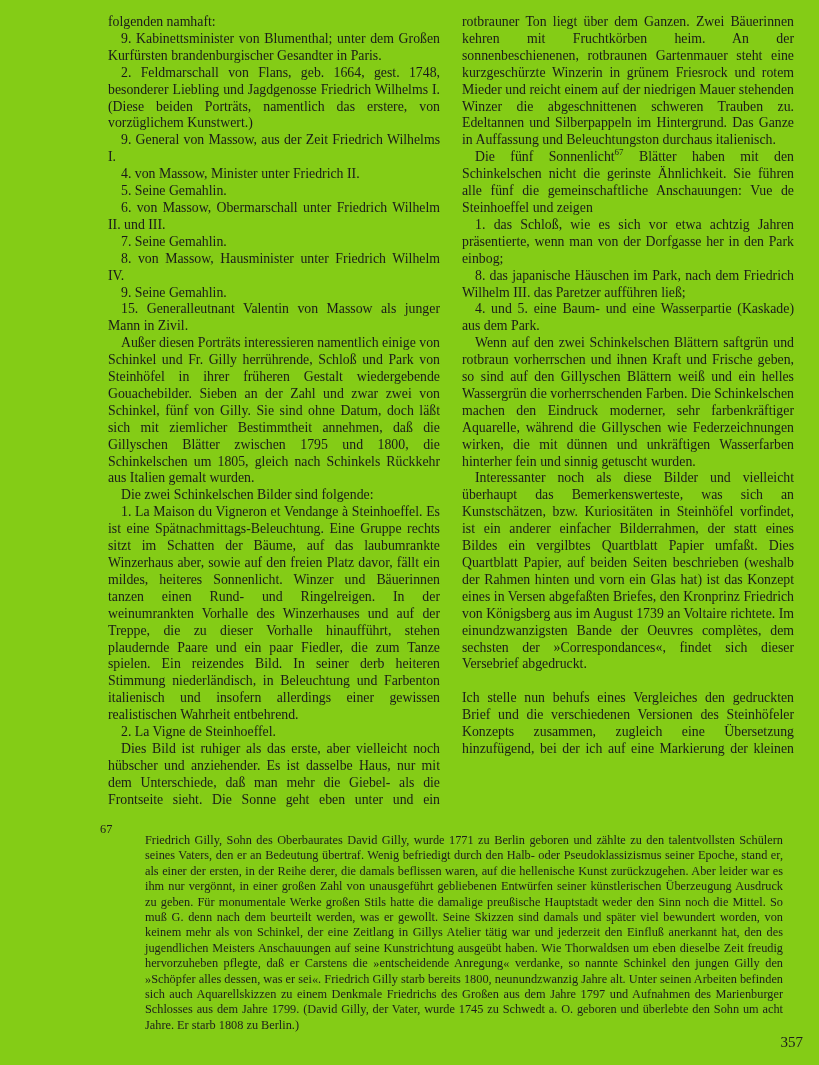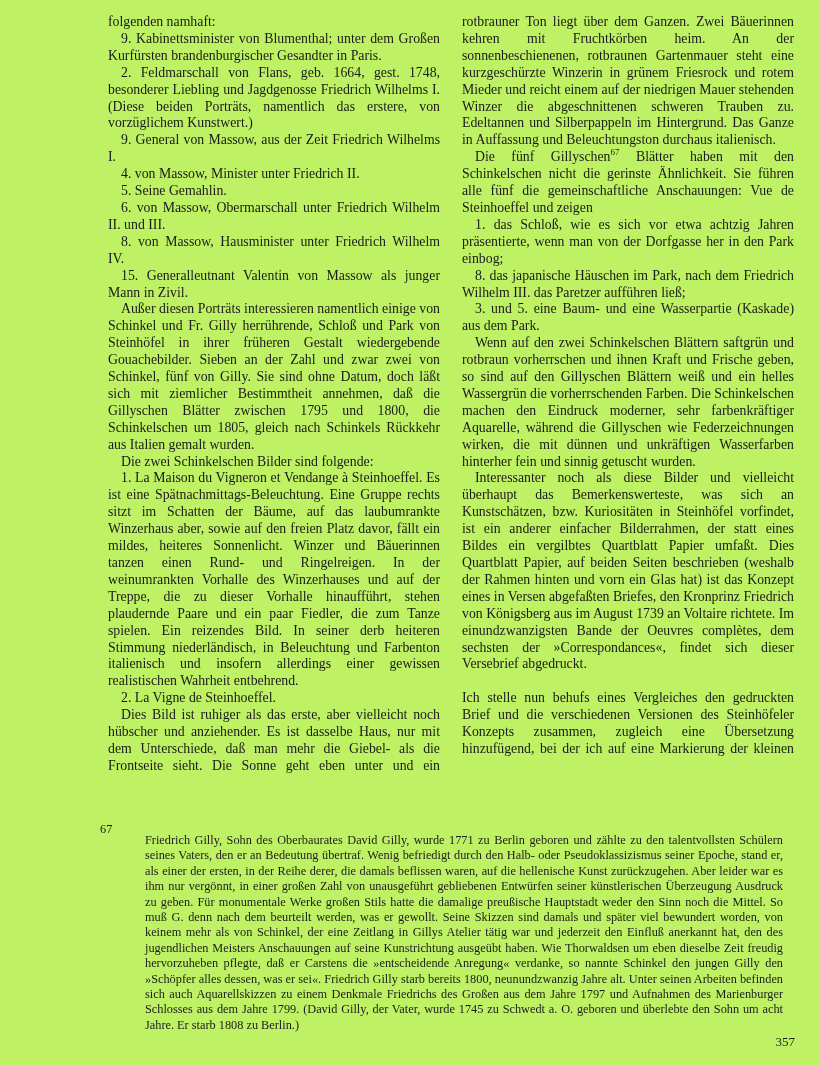--- a/index.html
+++ b/index.html
@@ -4,21 +4,21 @@
 <style>
   html, body {
     margin: 0;
     padding: 0;
     background: #ffffff;
   }
   .page {
     position: relative;
     width: 819px;
     height: 1065px;
-    background: #bef264;
+    background: #84cc16;
     color: #1a1a1a;
     font-family: "Liberation Serif", "DejaVu Serif", serif;
     overflow: hidden;
   }
   .columns {
     position: absolute;
     left: 108px;
     top: 14px;
     width: 687px;
     display: flex;
@@ -58,56 +58,58 @@
     flex: none;
     width: 34px;
   }
   .fn-text {
     margin: 11px;
     flex: 1;
     text-align: justify;
   }
   .page-number {
     position: absolute;
-    right: 24px;
+    right: 16px;
     top: 1034px;
-    font-size: 13px;
+    font-size: 15px;
     color: #1c1c1c;
   }
 </style>
 </head>
 <body>
 
 <div class="page">
 
   <div class="columns">
 
     <div class="col">
       <p class="para">folgenden namhaft:</p>
       <p class="para ind">9. Kabinettsminister von Blumenthal; unter dem Großen Kurfürsten brandenburgischer Gesandter in Paris.</p>
       <p class="para ind">2. Feldmarschall von Flans, geb. 1664, gest. 1748, besonderer Liebling und Jagdgenosse Friedrich Wilhelms I. (Diese beiden Porträts, namentlich das erstere, von vorzüglichem Kunstwert.)</p>
       <p class="para ind">9. General von Massow, aus der Zeit Friedrich Wilhelms I.</p>
       <p class="para ind">4. von Massow, Minister unter Friedrich II.</p>
       <p class="para ind">5. Seine Gemahlin.</p>
       <p class="para ind">6. von Massow, Obermarschall unter Friedrich Wilhelm II. und III.</p>
+      <p class="para ind">7. Seine Gemahlin.</p>
       <p class="para ind">8. von Massow, Hausminister unter Friedrich Wilhelm IV.</p>
+      <p class="para ind">9. Seine Gemahlin.</p>
       <p class="para ind">15. Generalleutnant Valentin von Massow als junger Mann in Zivil.</p>
       <p class="para ind">Außer diesen Porträts interessieren namentlich einige von Schinkel und Fr. Gilly herrührende, Schloß und Park von Steinhöfel in ihrer früheren Gestalt wiedergebende Gouachebilder. Sieben an der Zahl und zwar zwei von Schinkel, fünf von Gilly. Sie sind ohne Datum, doch läßt sich mit ziemlicher Bestimmtheit annehmen, daß die Gillyschen Blätter zwischen 1795 und 1800, die Schinkelschen um 1805, gleich nach Schinkels Rückkehr aus Italien gemalt wurden.</p>
       <p class="para ind">Die zwei Schinkelschen Bilder sind folgende:</p>
       <p class="para ind">1. La Maison du Vigneron et Vendange à Steinhoeffel. Es ist eine Spätnachmittags-Beleuchtung. Eine Gruppe rechts sitzt im Schatten der Bäume, auf das laubumrankte Winzerhaus aber, sowie auf den freien Platz davor, fällt ein mildes, heiteres Sonnenlicht. Winzer und Bäuerinnen tanzen einen Rund- und Ringelreigen. In der weinumrankten Vorhalle des Winzerhauses und auf der Treppe, die zu dieser Vorhalle hinaufführt, stehen plaudernde Paare und ein paar Fiedler, die zum Tanze spielen. Ein reizendes Bild. In seiner derb heiteren Stimmung niederländisch, in Beleuchtung und Farbenton italienisch und insofern allerdings einer gewissen realistischen Wahrheit entbehrend.</p>
       <p class="para ind">2. La Vigne de Steinhoeffel.</p>
       <p class="para ind flush">Dies Bild ist ruhiger als das erste, aber vielleicht noch hübscher und anziehender. Es ist dasselbe Haus, nur mit dem Unterschiede, daß man mehr die Giebel- als die Frontseite sieht. Die Sonne geht eben unter und ein</p>
     </div>
 
     <div class="col">
       <p class="para">rotbrauner Ton liegt über dem Ganzen. Zwei Bäuerinnen kehren mit Fruchtkörben heim. An der sonnenbeschienenen, rotbraunen Gartenmauer steht eine kurzgeschürzte Winzerin in grünem Friesrock und rotem Mieder und reicht einem auf der niedrigen Mauer stehenden Winzer die abgeschnittenen schweren Trauben zu. Edeltannen und Silberpappeln im Hintergrund. Das Ganze in Auffassung und Beleuchtungston durchaus italienisch.</p>
-      <p class="para ind"><span>Die fünf Gillyschen</span><sup class="fn-ref">67</sup><span> Blätter haben mit den Schinkelschen nicht die gerinste Ähnlichkeit. Sie führen alle fünf die gemeinschaftliche Anschauungen: Vue de Steinhoeffel und zeigen</span></p>
+      <p class="para ind"><span>Die fünf Sonnenlicht</span><sup class="fn-ref">67</sup><span> Blätter haben mit den Schinkelschen nicht die gerinste Ähnlichkeit. Sie führen alle fünf die gemeinschaftliche Anschauungen: Vue de Steinhoeffel und zeigen</span></p>
       <p class="para ind">1. das Schloß, wie es sich vor etwa achtzig Jahren präsentierte, wenn man von der Dorfgasse her in den Park einbog;</p>
       <p class="para ind">8. das japanische Häuschen im Park, nach dem Friedrich Wilhelm III. das Paretzer aufführen ließ;</p>
-      <p class="para ind">3. und 5. eine Baum- und eine Wasserpartie (Kaskade) aus dem Park.</p>
+      <p class="para ind">4. und 5. eine Baum- und eine Wasserpartie (Kaskade) aus dem Park.</p>
       <p class="para ind">Wenn auf den zwei Schinkelschen Blättern saftgrün und rotbraun vorherrschen und ihnen Kraft und Frische geben, so sind auf den Gillyschen Blättern weiß und ein helles Wassergrün die vorherrschenden Farben. Die Schinkelschen machen den Eindruck moderner, sehr farbenkräftiger Aquarelle, während die Gillyschen wie Federzeichnungen wirken, die mit dünnen und unkräftigen Wasserfarben hinterher fein und sinnig getuscht wurden.</p>
       <p class="para ind">Interessanter noch als diese Bilder und vielleicht überhaupt das Bemerkenswerteste, was sich an Kunstschätzen, bzw. Kuriositäten in Steinhöfel vorfindet, ist ein anderer einfacher Bilderrahmen, der statt eines Bildes ein vergilbtes Quartblatt Papier umfaßt. Dies Quartblatt Papier, auf beiden Seiten beschrieben (weshalb der Rahmen hinten und vorn ein Glas hat) ist das Konzept eines in Versen abgefaßten Briefes, den Kronprinz Friedrich von Königsberg aus im August 1739 an Voltaire richtete. Im einundzwanzigsten Bande der Oeuvres complètes, dem sechsten der »Correspondances«, findet sich dieser Versebrief abgedruckt.</p>
       <p class="para gap flush">Ich stelle nun behufs eines Vergleiches den gedruckten Brief und die verschiedenen Versionen des Steinhöfeler Konzepts zusammen, zugleich eine Übersetzung hinzufügend, bei der ich auf eine Markierung der kleinen</p>
     </div>
 
   </div>
 
   <div class="footnote">
     <span class="fn-num">67</span>
     <p class="fn-text">Friedrich Gilly, Sohn des Oberbaurates David Gilly, wurde 1771 zu Berlin geboren und zählte zu den talentvollsten Schülern seines Vaters, den er an Bedeutung übertraf. Wenig befriedigt durch den Halb- oder Pseudoklassizismus seiner Epoche, stand er, als einer der ersten, in der Reihe derer, die damals beflissen waren, auf die hellenische Kunst zurückzugehen. Aber leider war es ihm nur vergönnt, in einer großen Zahl von unausgeführt gebliebenen Entwürfen seiner künstlerischen Überzeugung Ausdruck zu geben. Für monumentale Werke großen Stils hatte die damalige preußische Hauptstadt weder den Sinn noch die Mittel. So muß G. denn nach dem beurteilt werden, was er gewollt. Seine Skizzen sind damals und später viel bewundert worden, von keinem mehr als von Schinkel, der eine Zeitlang in Gillys Atelier tätig war und jederzeit den Einfluß anerkannt hat, den des jugendlichen Meisters Anschauungen auf seine Kunstrichtung ausgeübt haben. Wie Thorwaldsen um eben dieselbe Zeit freudig hervorzuheben pflegte, daß er Carstens die »entscheidende Anregung« verdanke, so nannte Schinkel den jungen Gilly den »Schöpfer alles dessen, was er sei«. Friedrich Gilly starb bereits 1800, neunundzwanzig Jahre alt. Unter seinen Arbeiten befinden sich auch Aquarellskizzen zu einem Denkmale Friedrichs des Großen aus dem Jahre 1797 und Aufnahmen des Marienburger Schlosses aus dem Jahre 1799. (David Gilly, der Vater, wurde 1745 zu Schwedt a. O. geboren und überlebte den Sohn um acht Jahre. Er starb 1808 zu Berlin.)</p>

